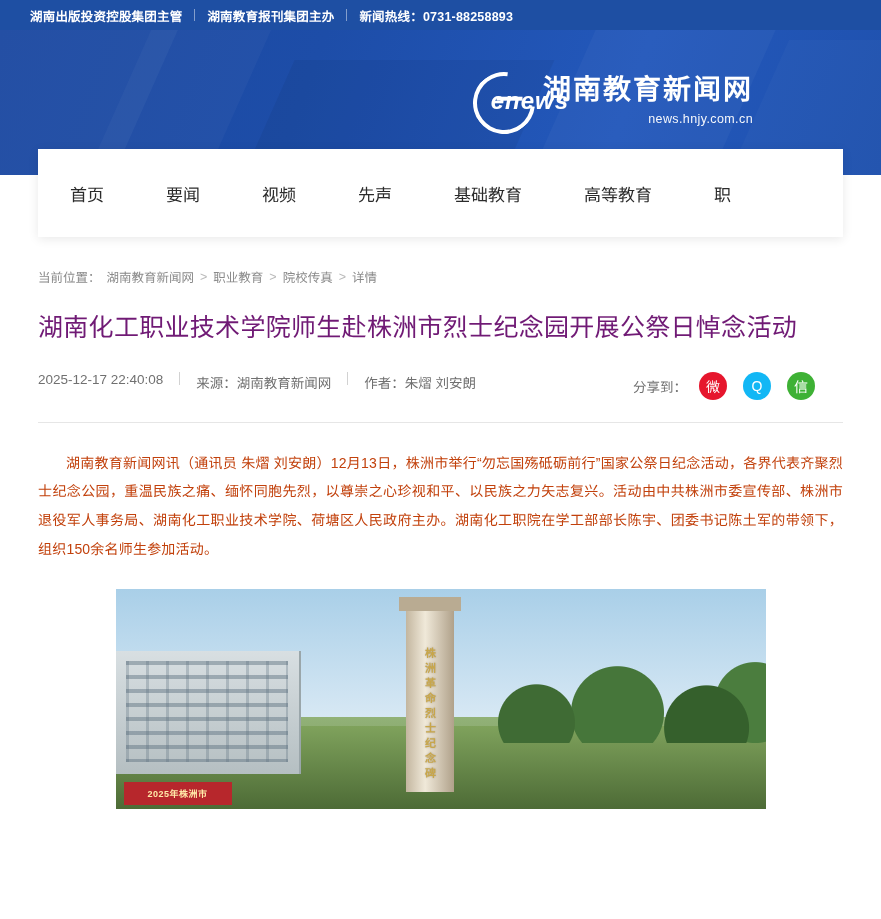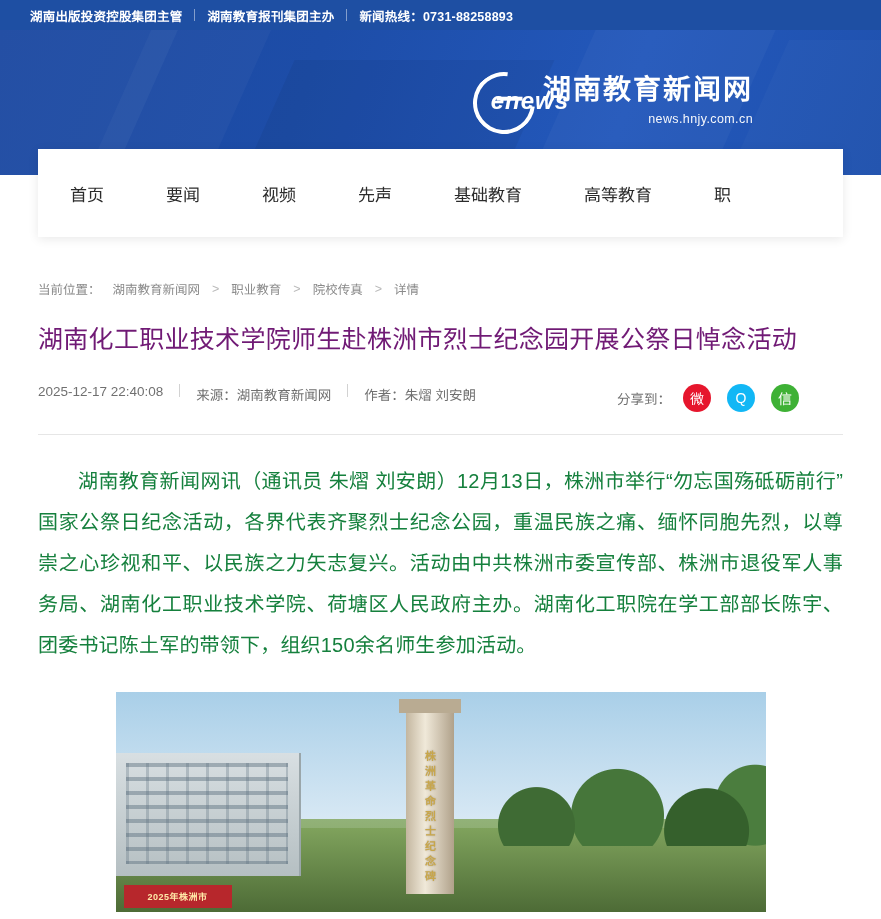--- a/index.html
+++ b/index.html
@@ -98,21 +98,21 @@
     text-align: right;
     font-size: 12.5px;
     margin-top: 6px;
     letter-spacing: .4px;
     opacity: .95;
   }
 
   
   .nav-wrap {
     position: relative;
-    margin: 16px 38px;
+    margin: 4px 38px;
     height: 88px;
     background: #ffffff;
     box-shadow: 0 2px 10px rgba(0,0,0,.09);
     margin-top: -26px;
     display: flex;
     align-items: center;
     padding-left: 32px;
     overflow: hidden;
     z-index: 5;
   }
@@ -128,21 +128,21 @@
   
   .content {
     padding: 0 38px;
   }
   .breadcrumb {
     font-size: 12.5px;
     color: #8a8a8a;
     padding: 26px 0 0 0;
     display: flex;
     align-items: center;
-    gap: 12px;
+    gap: 6px;
   }
   .breadcrumb .label { color: #8a8a8a; }
   .breadcrumb a { color: #8a8a8a; text-decoration: none; cursor: pointer; }
   .breadcrumb .arrow { color: #b9b9b9; }
 
   h1.article-title {
     font-size: 25px;
     line-height: 1.42;
     color: #701a75;
     font-weight: normal;
@@ -160,21 +160,21 @@
     height: 34px;
   }
   .meta-row .divider {
     display: inline-block;
     width: 1px; height: 13px;
     background: #d2d2d2;
     margin: 0 16px;
   }
   .share-block {
     position: absolute;
-    right: 44px;
+    right: 28px;
     display: flex;
     align-items: center;
   }
   .share-label { font-size: 13.5px; color: #707070; margin-right: 12px; }
   .share-ico {
     width: 28px; height: 28px;
     border-radius: 50%;
     margin-right: 16px;
     display: flex; align-items: center; justify-content: center;
     color: #fff; font-size: 14px;
@@ -186,23 +186,23 @@
   .ico-wx    { background: #3eb135; }
 
   .rule {
     height: 1px;
     background: #e6e6e6;
     margin-top: 16px;
   }
 
   .article-body {
     margin-top: 26px;
-    font-size: 20px;
+    font-size: 14px;
     line-height: 2.05;
-    color: #15803d;
+    color: #c2410c;
     text-align: justify;
     text-indent: 2em;
     letter-spacing: .2px;
   }
 
   .figure {
     margin: 26px auto 0 auto;
     width: 650px;
     height: 220px;
     overflow: hidden;

